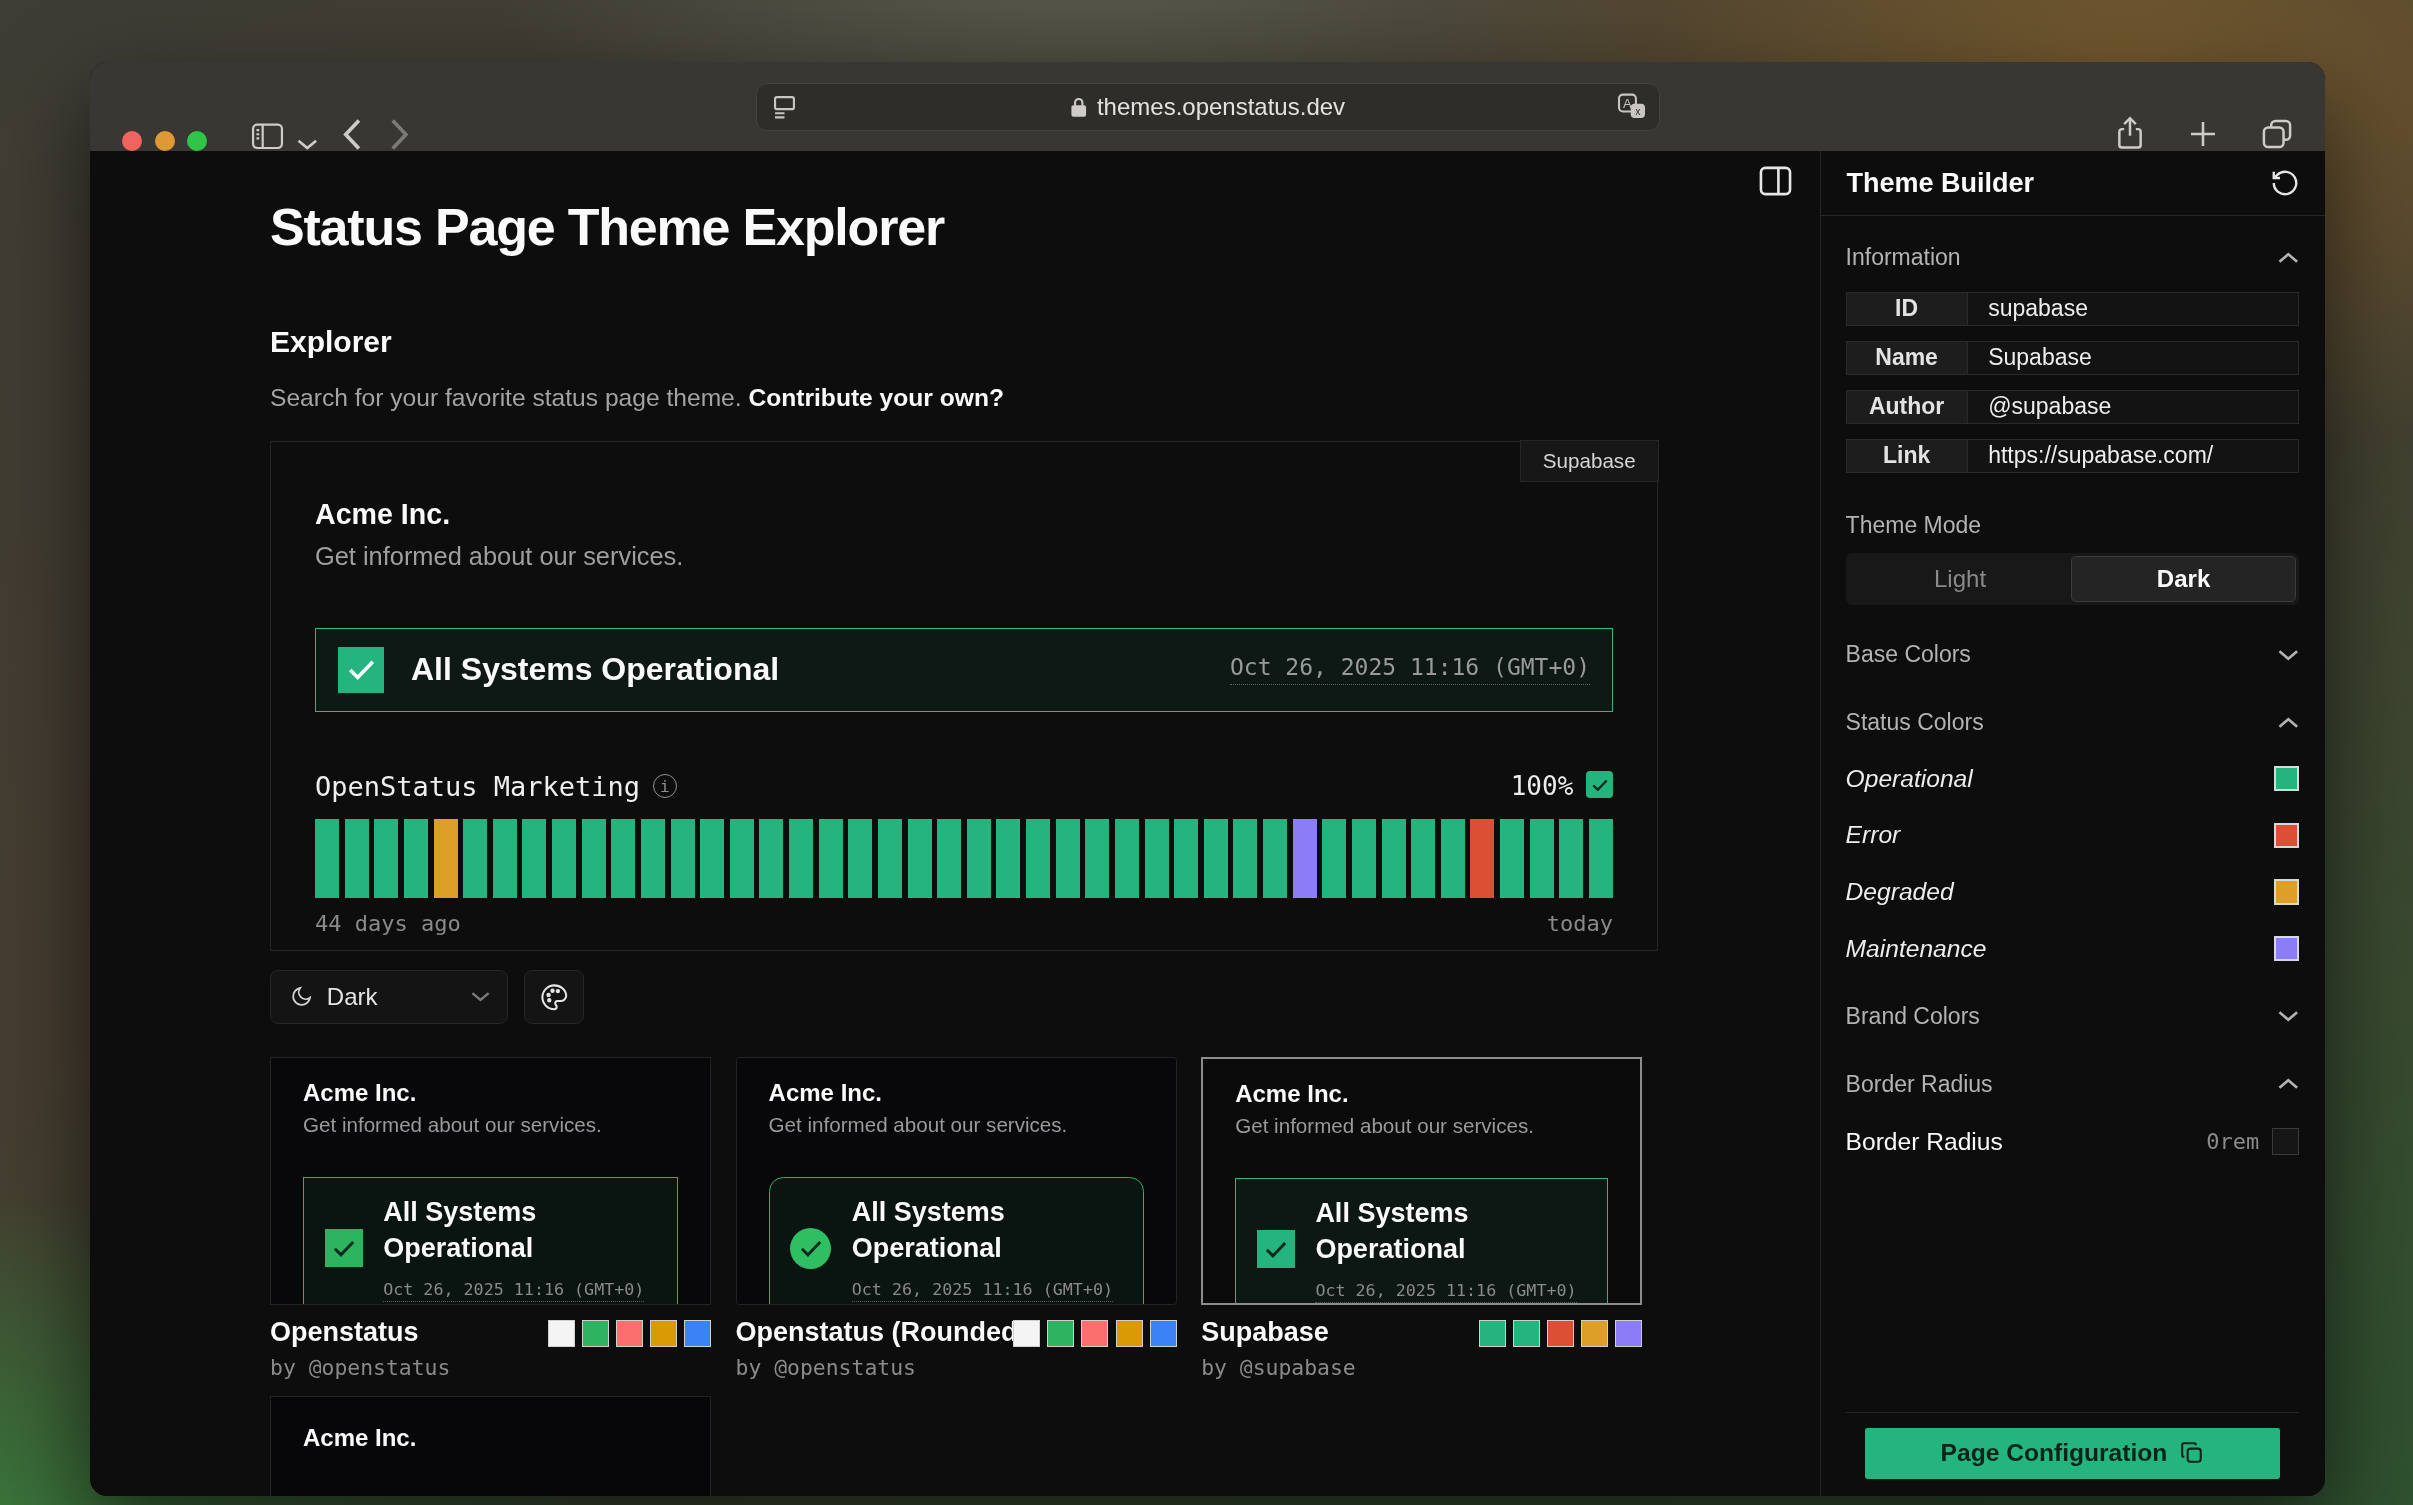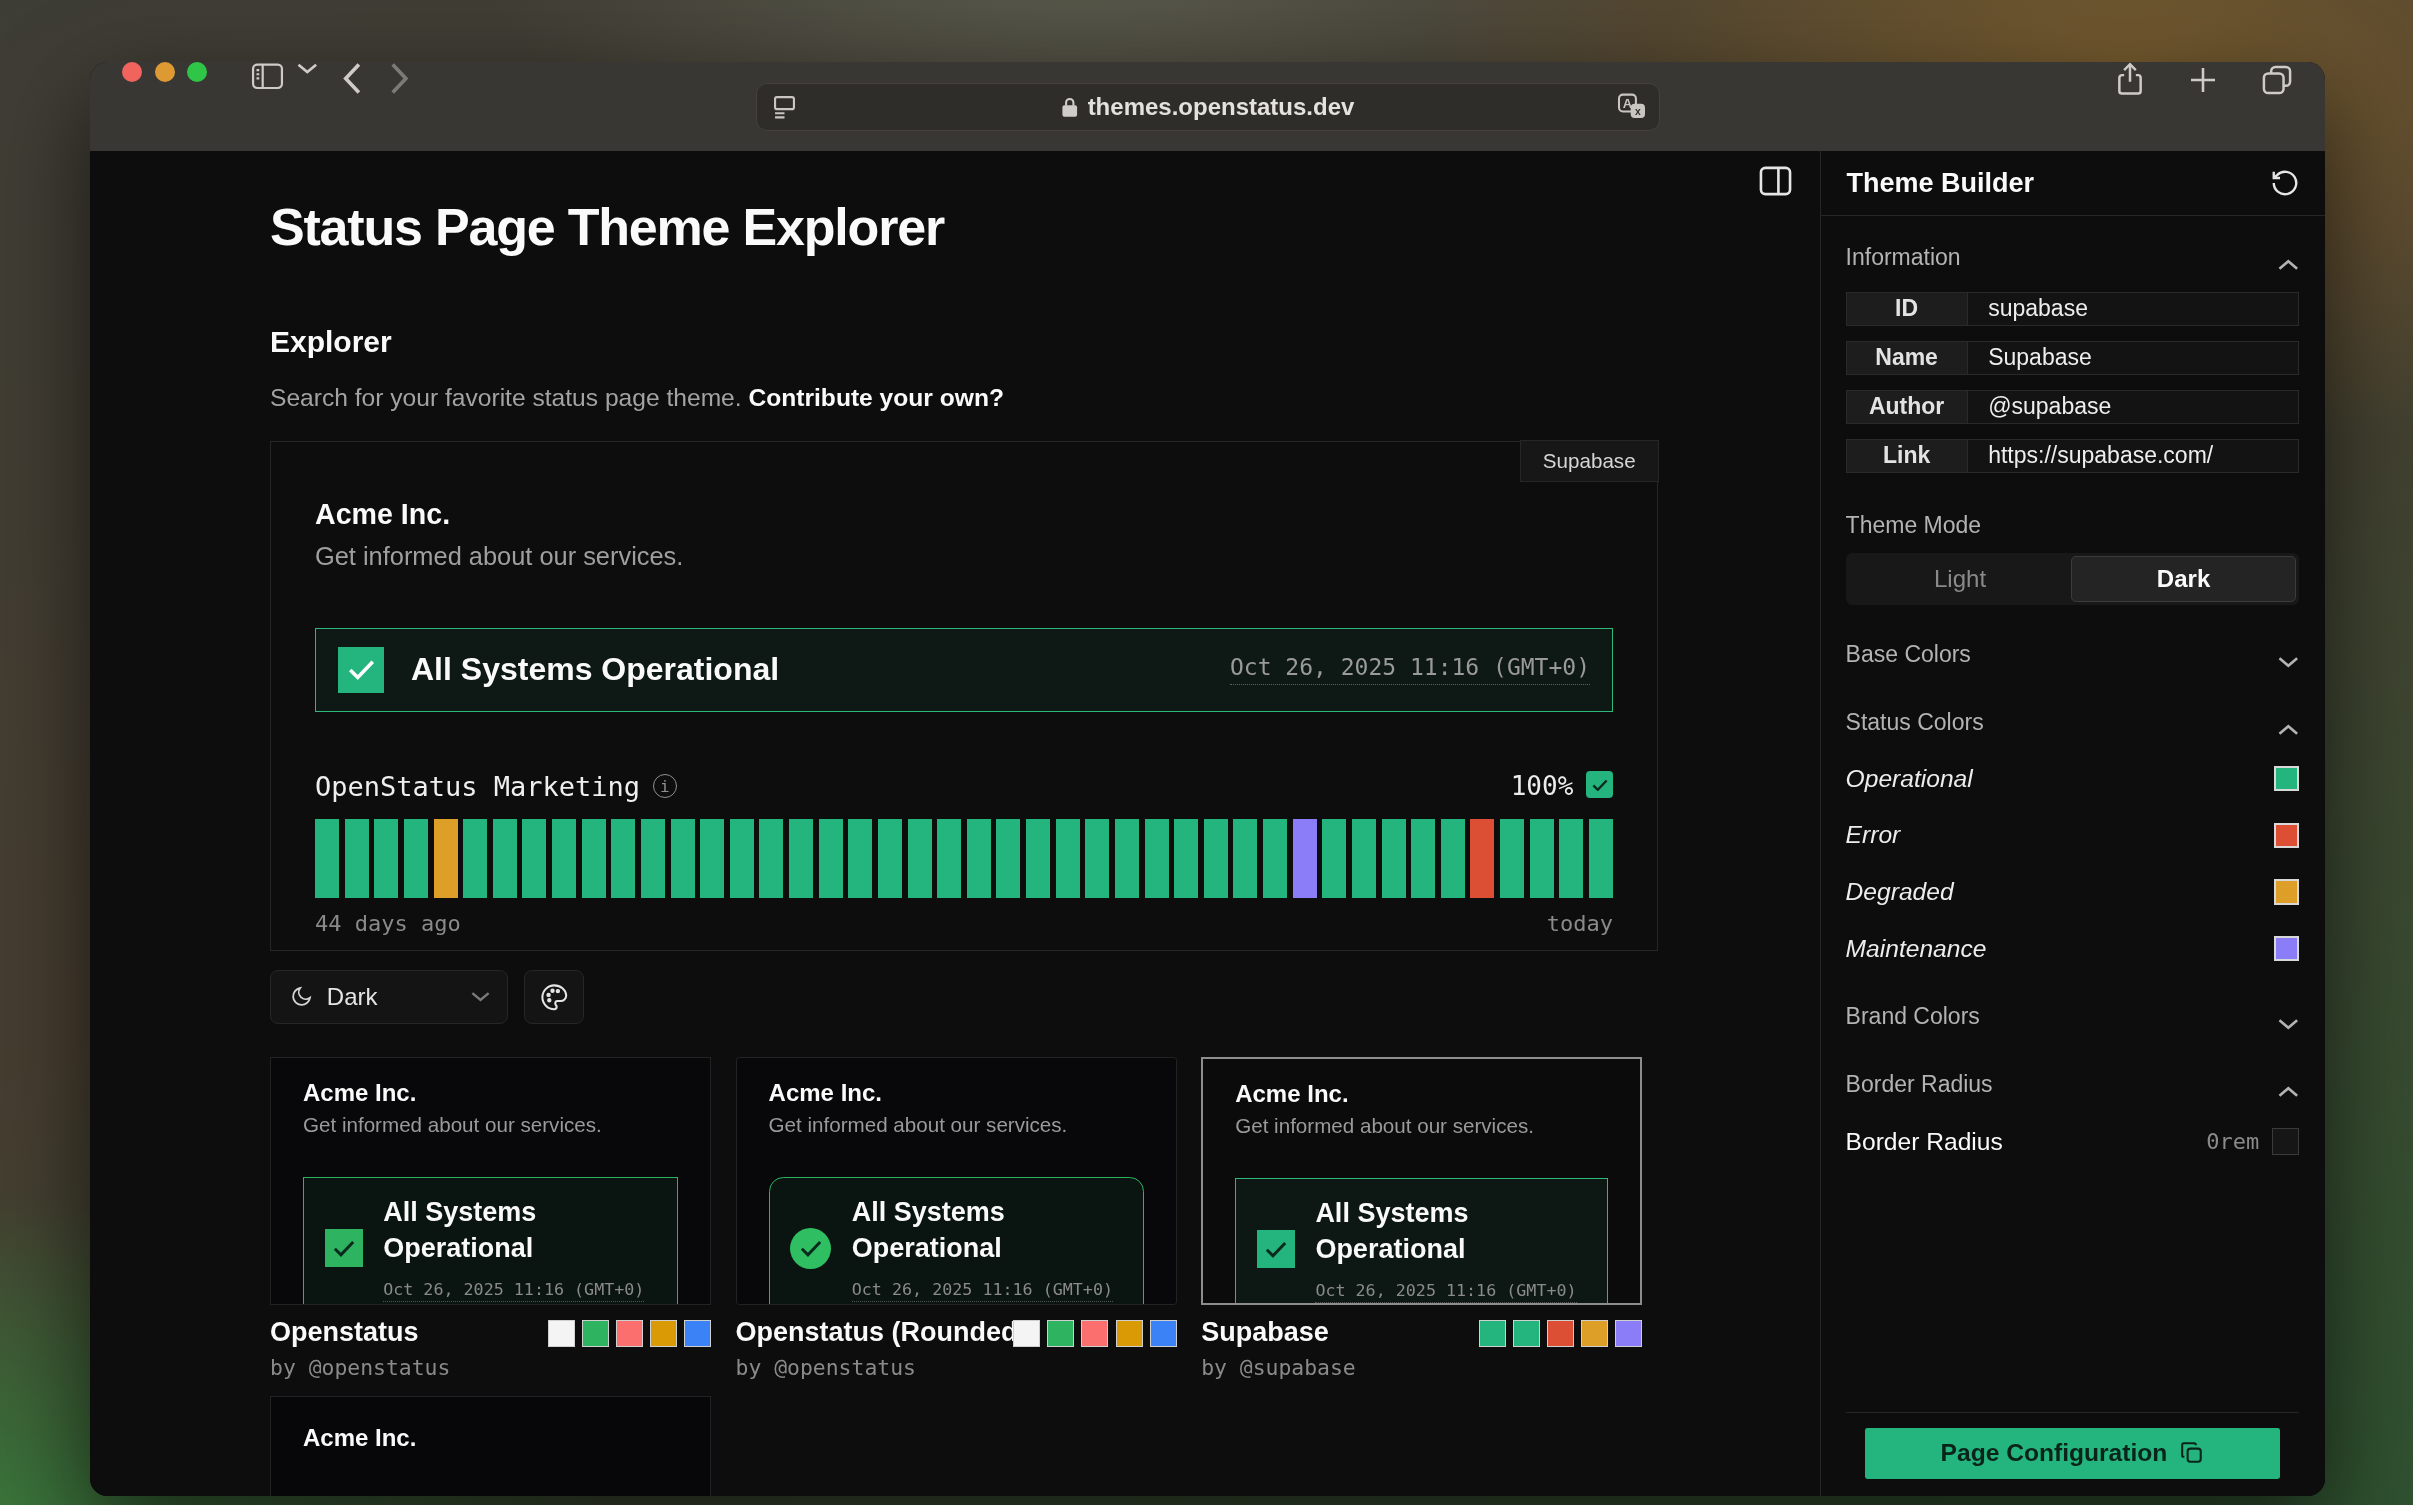--- a/index.html
+++ b/index.html
@@ -15,21 +15,21 @@
 
   
   .window {
     position:absolute; left:90px; top:62px; width:2235px; height:1434px;
     border-radius:17.5px; overflow:hidden; background:#0d0d0d;
     box-shadow:0 36px 95px rgba(0,0,0,.6);
     display:flex; flex-direction:column;
   }
   .toolbar {
     height:89px; flex:0 0 89px; background:#393734;
-    display:flex; align-items:flex-start; padding:0 32px; position:relative;font-weight:bold;
+    display:flex; align-items:flex-end; padding:0 32px; position:relative;
   }
   .traffic { display:flex; gap:12.7px; margin-right:44px; }
   .tl { width:20px; height:20px; border-radius:50%; }
   .tbicon { display:flex; align-items:center; justify-content:center; color:#cfccc8; }
   .nav-fwd { opacity:.45; margin-left:27px; }
   .nav-back { margin-left:24px; }
   .urlbar {
     position:absolute; left:50%; top:50%; transform:translate(-50%,-50%);
     width:904px; height:48px; background:#2f2d2a; border:1.6px solid #454239; border-radius:11px;
     display:flex; align-items:center; justify-content:center; color:#e4e2df; font-size:24px;
@@ -101,21 +101,21 @@
   .swatches > div { width:27px; height:27px; border:1.6px solid #cfcfcf; }
 
   .partial { width:441px; margin-top:16px; border:1.6px solid #232323; background:#07070a; padding:27px 0 63px 32px; }
 
   
   .sidebar { width:505px; flex:0 0 505px; border-left:1.6px solid #262626; display:flex; flex-direction:column; background:#0d0d0d; }
   .sb-h { height:65px; flex:0 0 65px; border-bottom:1.6px solid #262626; display:flex; align-items:center; padding:0 25.4px; }
   .sb-title { font-size:27px; font-weight:700; color:#fafafa; }
   .sb-reset { margin-left:auto; color:#e5e5e5; }
   .sb-body { flex:1; padding:22px 26px 0 24.6px; display:flex; flex-direction:column; overflow:hidden; }
-  .sec { display:flex; align-items:flex-end; justify-content:space-between; color:#b3b3b3; font-size:23px;gap:20px; }
+  .sec { display:flex; align-items:center; justify-content:space-between; color:#b3b3b3; font-size:23px;gap:20px; }
   .sec .chev { color:#b3b3b3; }
   .irow { display:flex; height:34px; border:1.6px solid #2a2a2a; margin-bottom:15px; }
   .ilabel { width:121px; flex:0 0 121px; background:#1d1d1d; border-right:1.6px solid #2a2a2a; display:flex; align-items:center; justify-content:center; font-size:23px; color:#e3e3e3; font-weight:600; }
   .ivalue { flex:1; background:#131313; display:flex; align-items:center; padding-left:20.6px; font-size:23px; color:#eeeeee; }
   .toggle { margin-top:14.3px; height:52px; background:#181818; border-radius:6.3px; display:flex; padding:3.2px; }
   .seg { flex:1; display:flex; align-items:center; justify-content:center; font-size:24px; color:#8a8a8a; border-radius:4.8px; }
   .seg.active { background:#242424; border:1.6px solid #3c3c3c; color:#fafafa; font-weight:600; }
   .crow { display:flex; align-items:center; justify-content:space-between; margin-top:28.6px;font-style:italic; }
   .crow .lbl { font-size:24.6px; color:#ededed; }
   .csw { width:25.4px; height:25.4px; border:2.4px solid #d8d8d8; }

